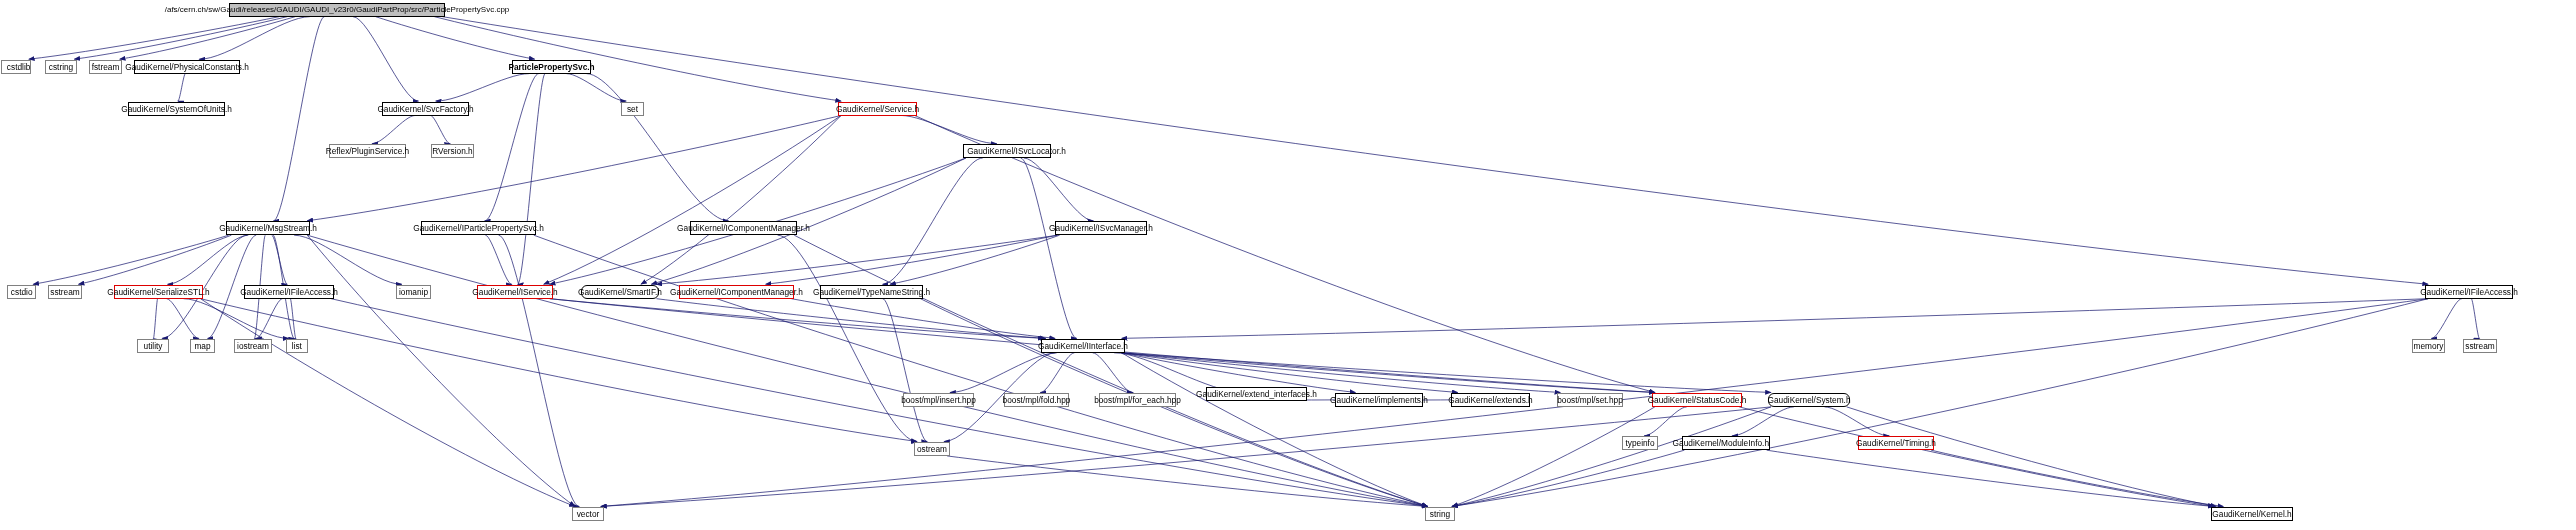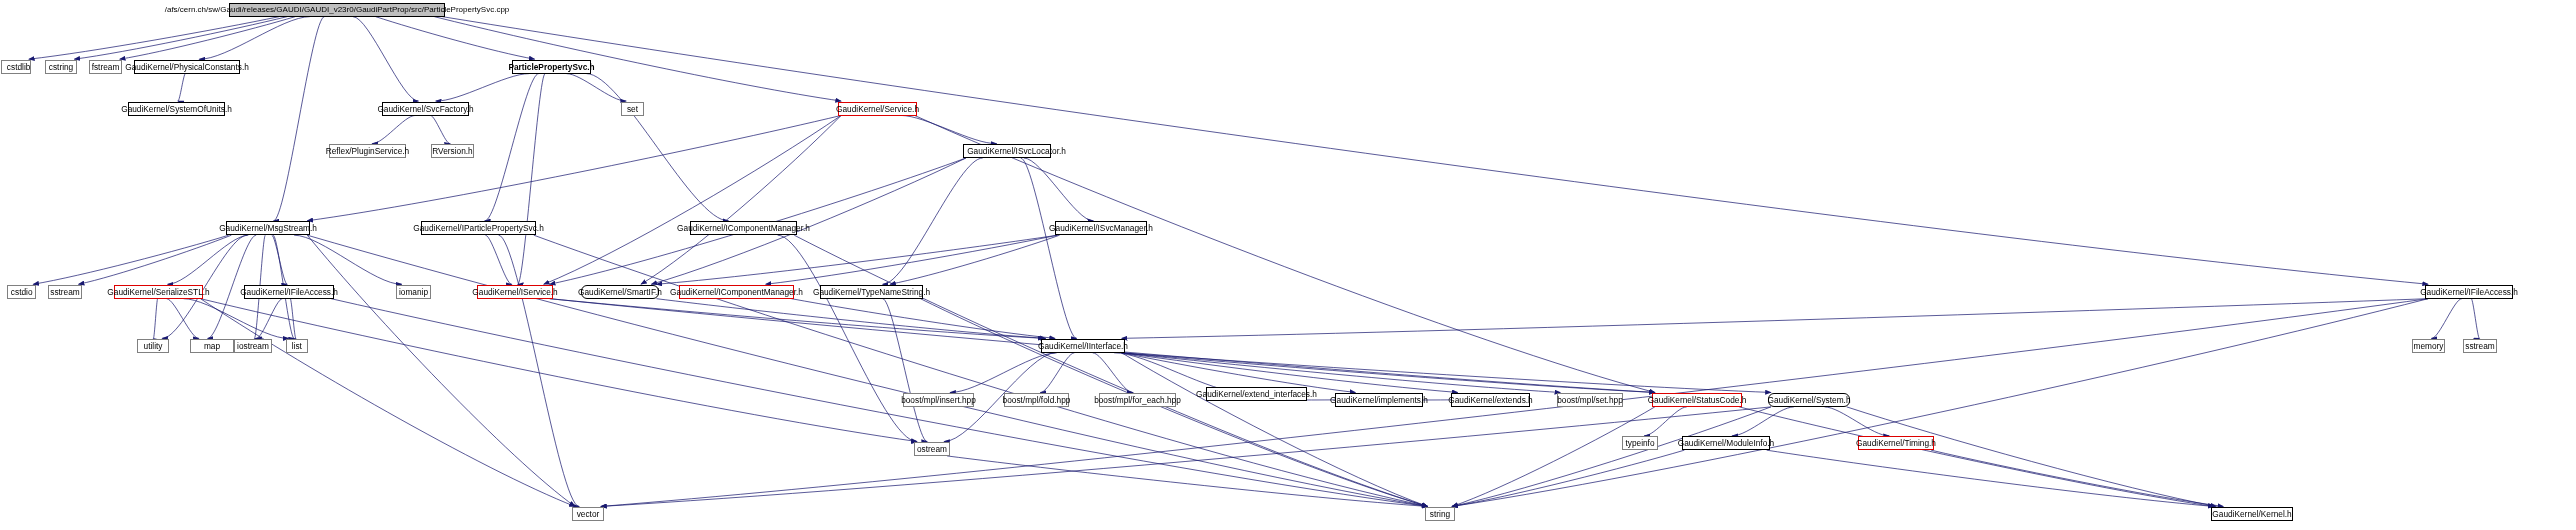--- a/index.html
+++ b/index.html
@@ -209,21 +209,21 @@
     </div>
     <div class="node gaudi" style="left: 820px; top: 285px; width: 103px;">
       <span class="lbl">GaudiKernel/TypeNameString.h</span>
     </div>
     <div class="node gaudi" style="left: 2425px; top: 285px; width: 88px;">
       <span class="lbl">GaudiKernel/IFileAccess.h</span>
     </div>
     <div class="node std" style="left: 137px; top: 339px; width: 32px;">
       <span class="lbl">utility</span>
     </div>
-    <div class="node std" style="left: 190px; top: 339px; width: 44px;">
+    <div class="node std" style="left: 190px; top: 339px; width: 25px;">
       <span class="lbl">map</span>
     </div>
     <div class="node std" style="left: 234px; top: 339px; width: 38px;">
       <span class="lbl">iostream</span>
     </div>
     <div class="node std" style="left: 286px; top: 339px; width: 21.6px;">
       <span class="lbl">list</span>
     </div>
     <div class="node gaudi" style="left: 1041px; top: 339px; width: 84px;">
       <span class="lbl">GaudiKernel/IInterface.h</span>
@@ -257,21 +257,21 @@
     </div>
     <div class="node red" style="left: 1652px; top: 393px; width: 90px;">
       <span class="lbl">GaudiKernel/StatusCode.h</span>
     </div>
     <div class="node gaudi" style="left: 1768px; top: 393px; width: 82px; border-radius: 6px;">
       <span class="lbl">GaudiKernel/System.h</span>
     </div>
     <div class="node std" style="left: 1622px; top: 436px; width: 36px;">
       <span class="lbl">typeinfo</span>
     </div>
-    <div class="node gaudi" style="left: 1682px; top: 436px; width: 88px;">
+    <div class="node gaudi" style="left: 1682px; top: 436px; width: 88px; justify-content: flex-end;">
       <span class="lbl">GaudiKernel/ModuleInfo.h</span>
     </div>
     <div class="node red" style="left: 1858px; top: 436px; width: 76px;">
       <span class="lbl">GaudiKernel/Timing.h</span>
     </div>
     <div class="node std" style="left: 914px; top: 442px; width: 36px;">
       <span class="lbl">ostream</span>
     </div>
     <div class="node std" style="left: 572px; top: 507px; width: 32px;">
       <span class="lbl">vector</span>

